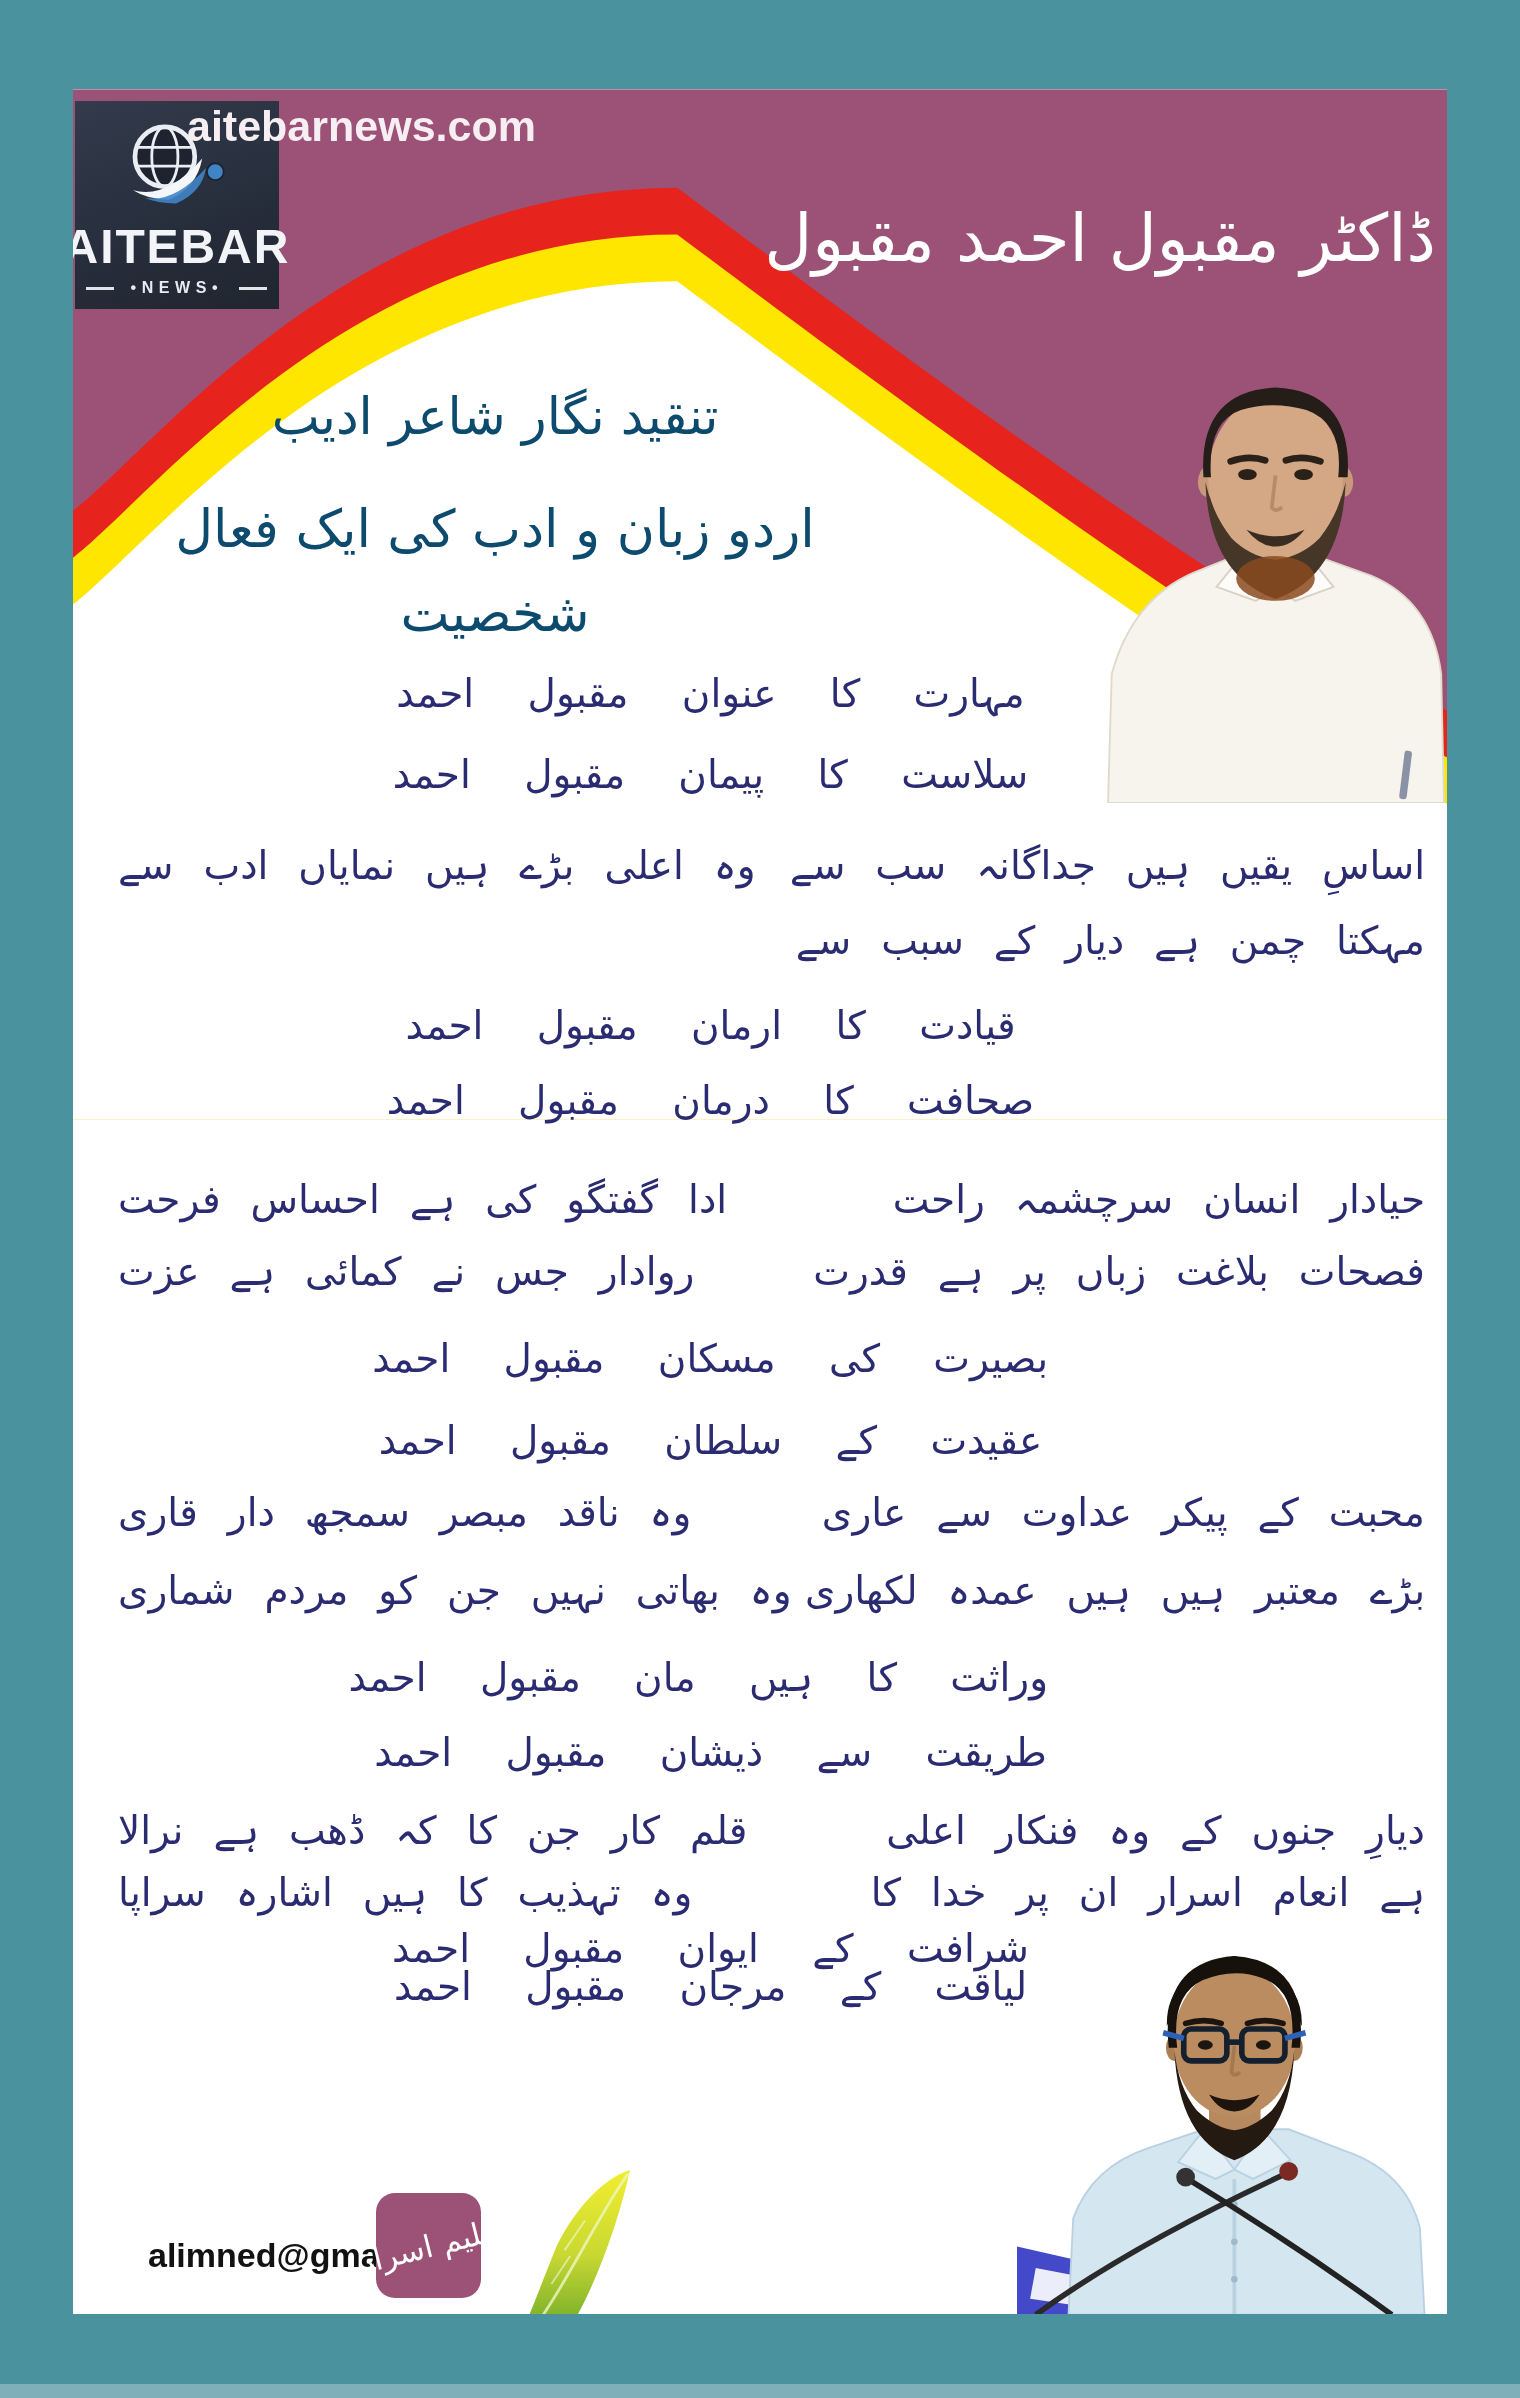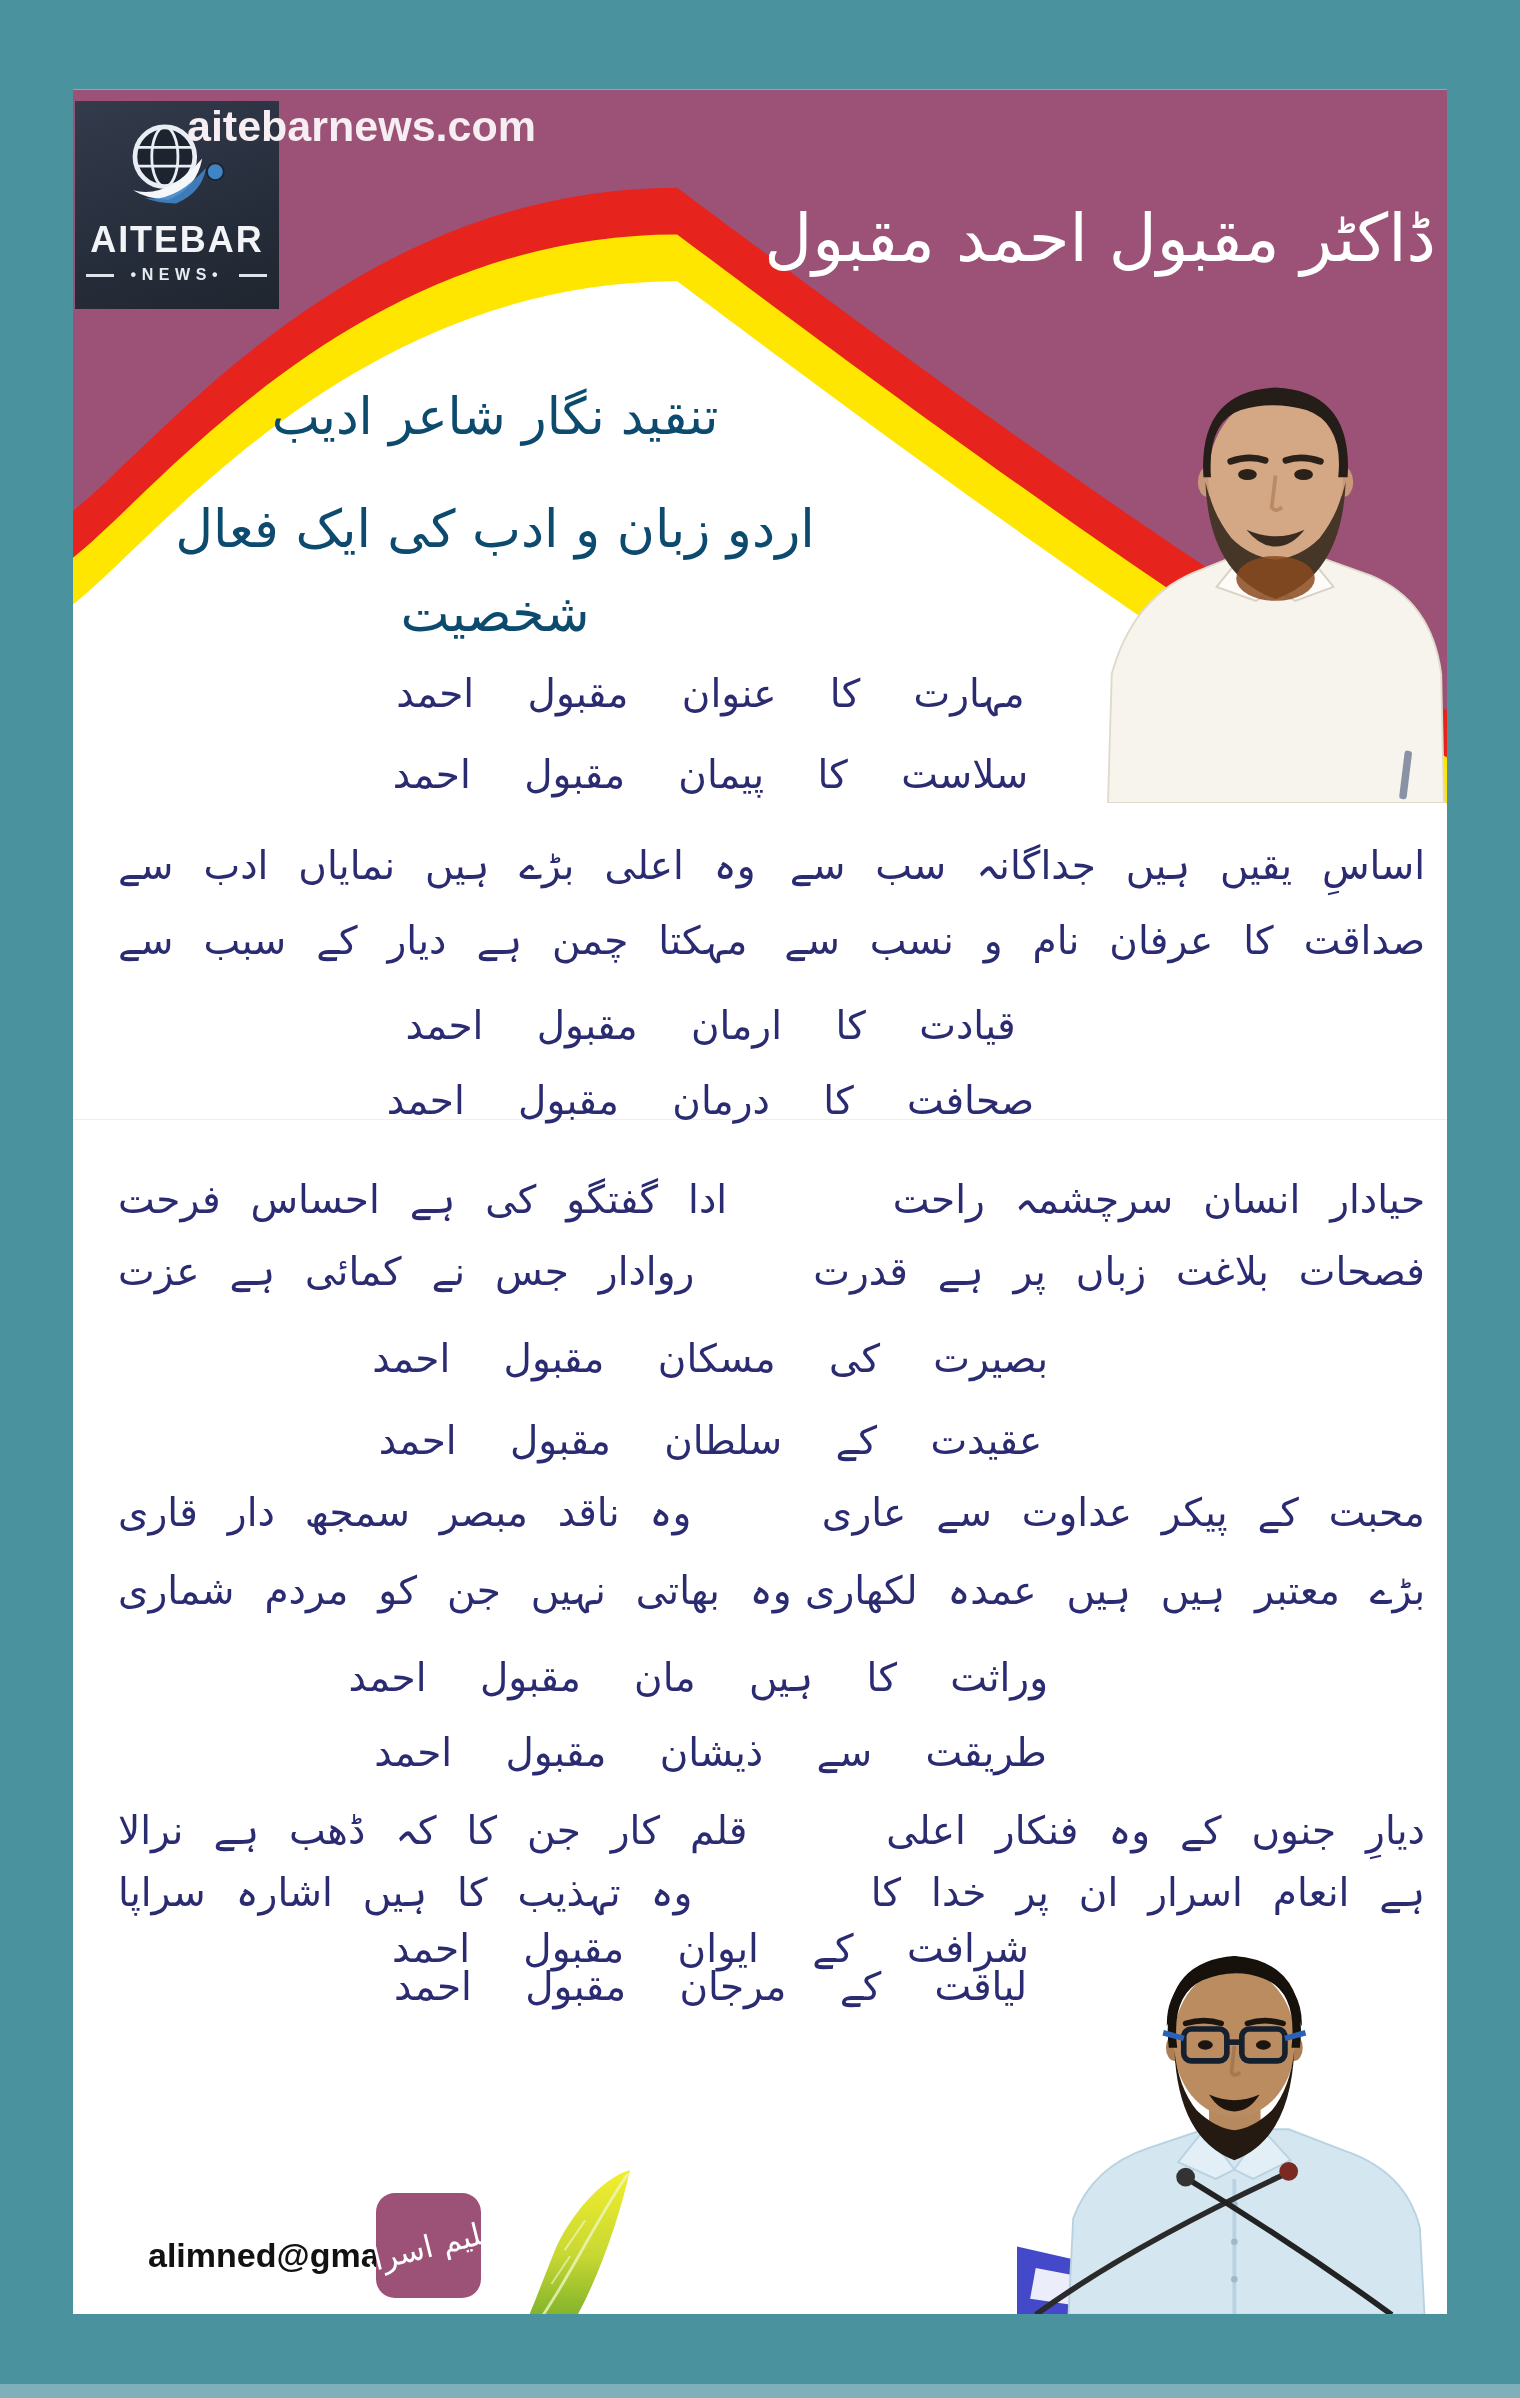--- a/index.html
+++ b/index.html
@@ -7,21 +7,21 @@
         font-family:"DejaVu Sans",sans-serif;}
   .bottom-strip{position:absolute;left:0;bottom:0;width:100%;height:15px;background:#7fb0ba;}
   .content{position:absolute;left:73px;top:89px;width:1374px;height:2225px;background:#ffffff;overflow:hidden;}
 
   .header-svg{position:absolute;left:0;top:0;z-index:1;}
 
   .logo-box{position:absolute;left:1.9px;top:12px;width:204px;height:208px;z-index:2;
             background:linear-gradient(160deg,#333b4c 0%,#272e3c 55%,#20262f 100%);
             display:flex;flex-direction:column;align-items:center;}
   .logo-globe{margin-top:9.4px;}
-  .logo-title{color:#f2f4f8;font-weight:bold;font-size:36px;letter-spacing:1.9px;
+  .logo-title{color:#f2f4f8;font-weight:bold;font-size:48px;letter-spacing:1.9px;
               font-family:"Liberation Sans",sans-serif;margin-top:-5.6px;}
   .logo-news-row{display:flex;align-items:center;gap:16px;margin-top:5.6px;}
   .logo-rule{width:28px;height:2.8px;background:#dfe3ea;}
   .logo-news{color:#e8ecf2;font-size:16px;letter-spacing:5.6px;font-weight:bold;
              font-family:"Liberation Sans",sans-serif;}
 
   .site-url{position:absolute;left:114px;top:13px;z-index:2;color:#f6eef2;
             font-family:"Liberation Sans",sans-serif;font-weight:bold;font-size:43px;}
 
   .main-title{position:absolute;left:759px;top:75px;width:604px;height:150px;line-height:150px;
@@ -108,21 +108,20 @@
     </svg>
 
     <div class="poem-line refrain" style="top:565px">مہارت کا عنوان مقبول احمد</div>
     <div class="poem-line refrain" style="top:646px">سلاست کا پیمان مقبول احمد</div>
 
     <div class="poem-line verse" style="top:737px" dir="rtl">
       <span class="hemistich">اساسِ یقیں ہیں جداگانہ سب سے</span>
       <span class="hemistich">وہ اعلی بڑے ہیں نمایاں ادب سے</span>
     </div>
     <div class="poem-line verse" style="top:812px" dir="rtl">
-      <span class="hemistich">صداقت کا عرفان نام و نسب سے</span>
       <span class="hemistich">مہکتا چمن ہے دیار کے سبب سے</span>
     </div>
 
     <div class="poem-line refrain" style="top:972px">صحافت کا درمان مقبول احمد</div>
     <div class="poem-line refrain" style="top:897px">قیادت کا ارمان مقبول احمد</div>
 
     <div class="poem-line verse" style="top:1071px" dir="rtl">
       <span class="hemistich">حیادار انسان سرچشمہ راحت</span>
       <span class="hemistich">ادا گفتگو کی ہے احساس فرحت</span>
     </div>

